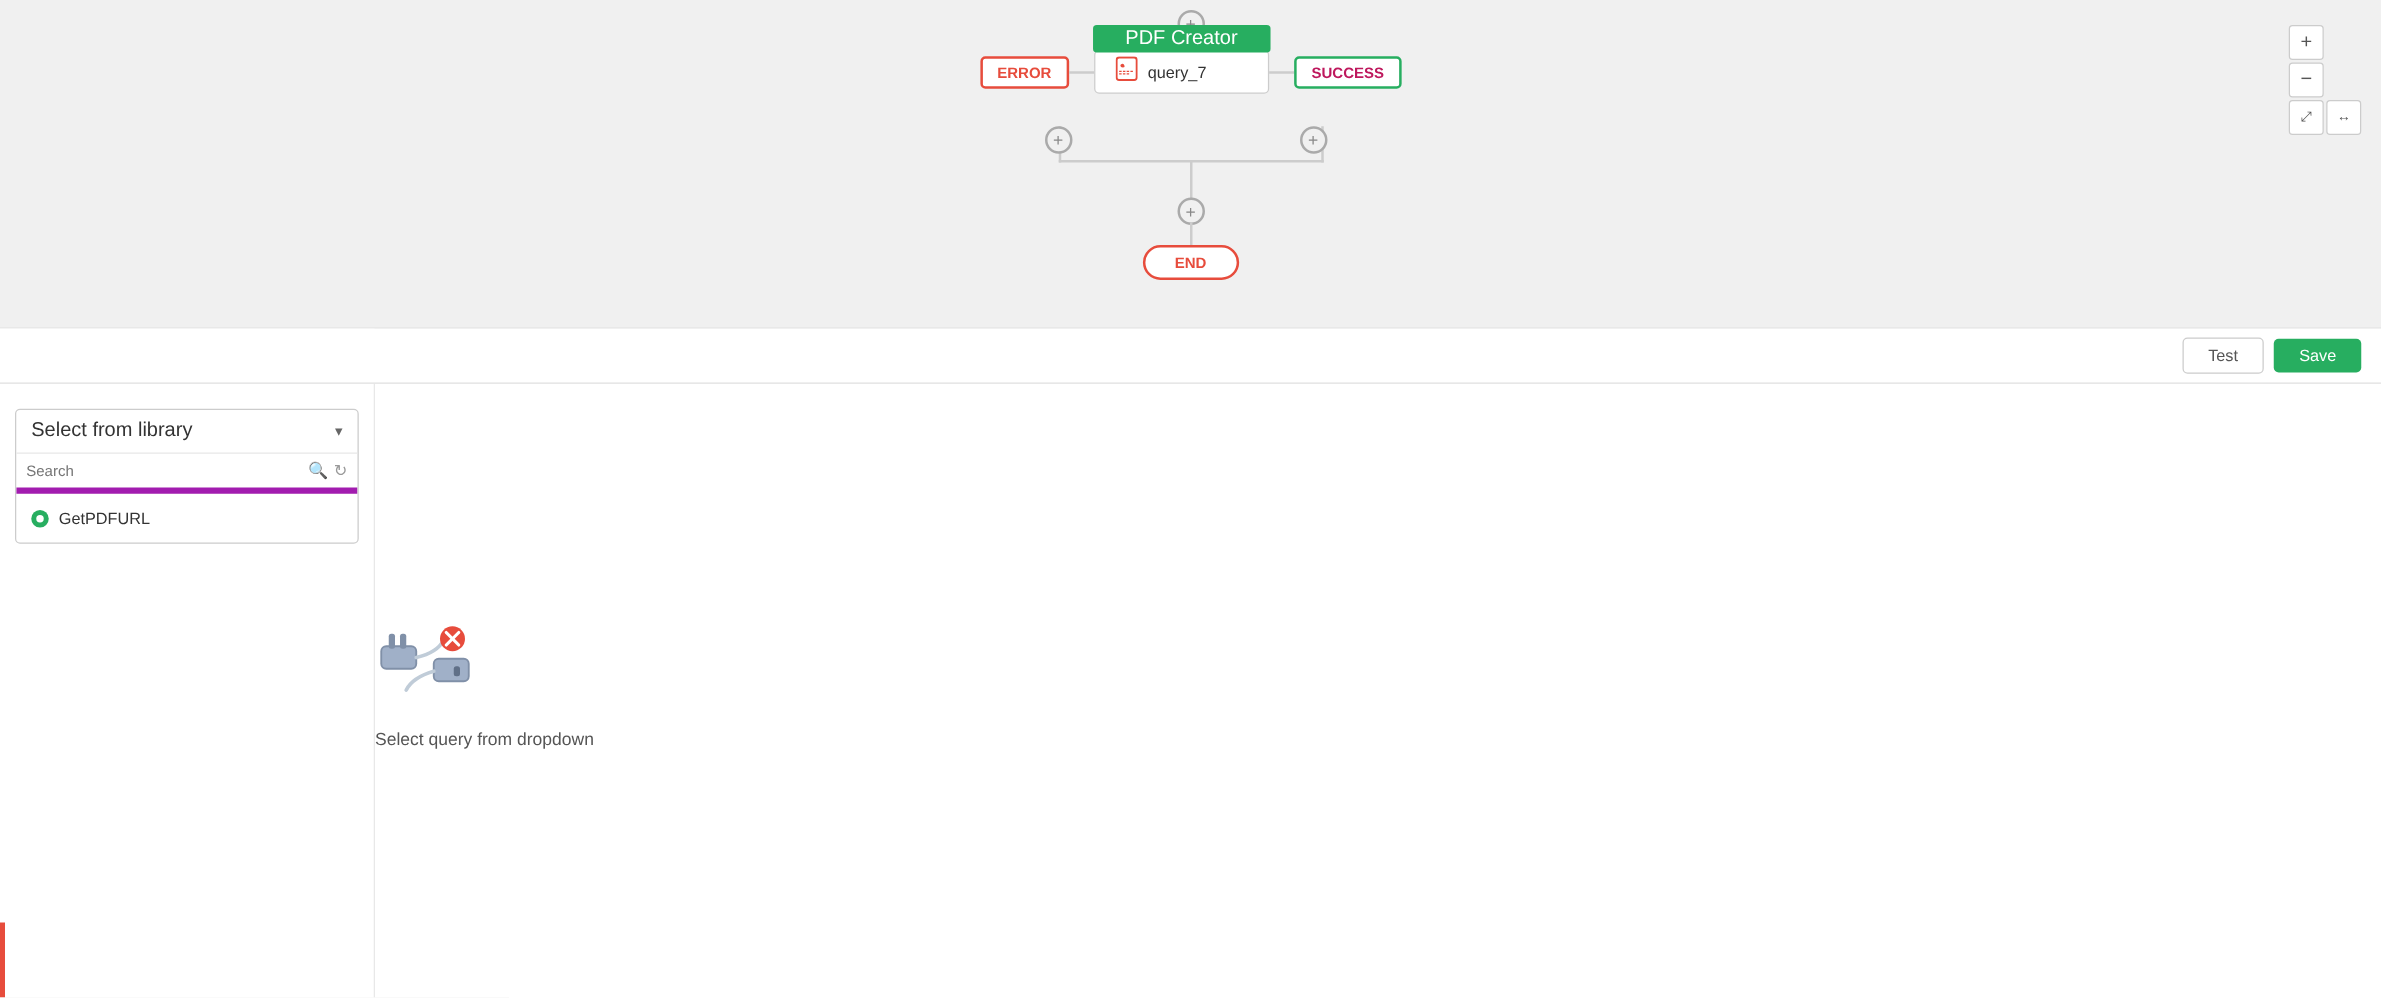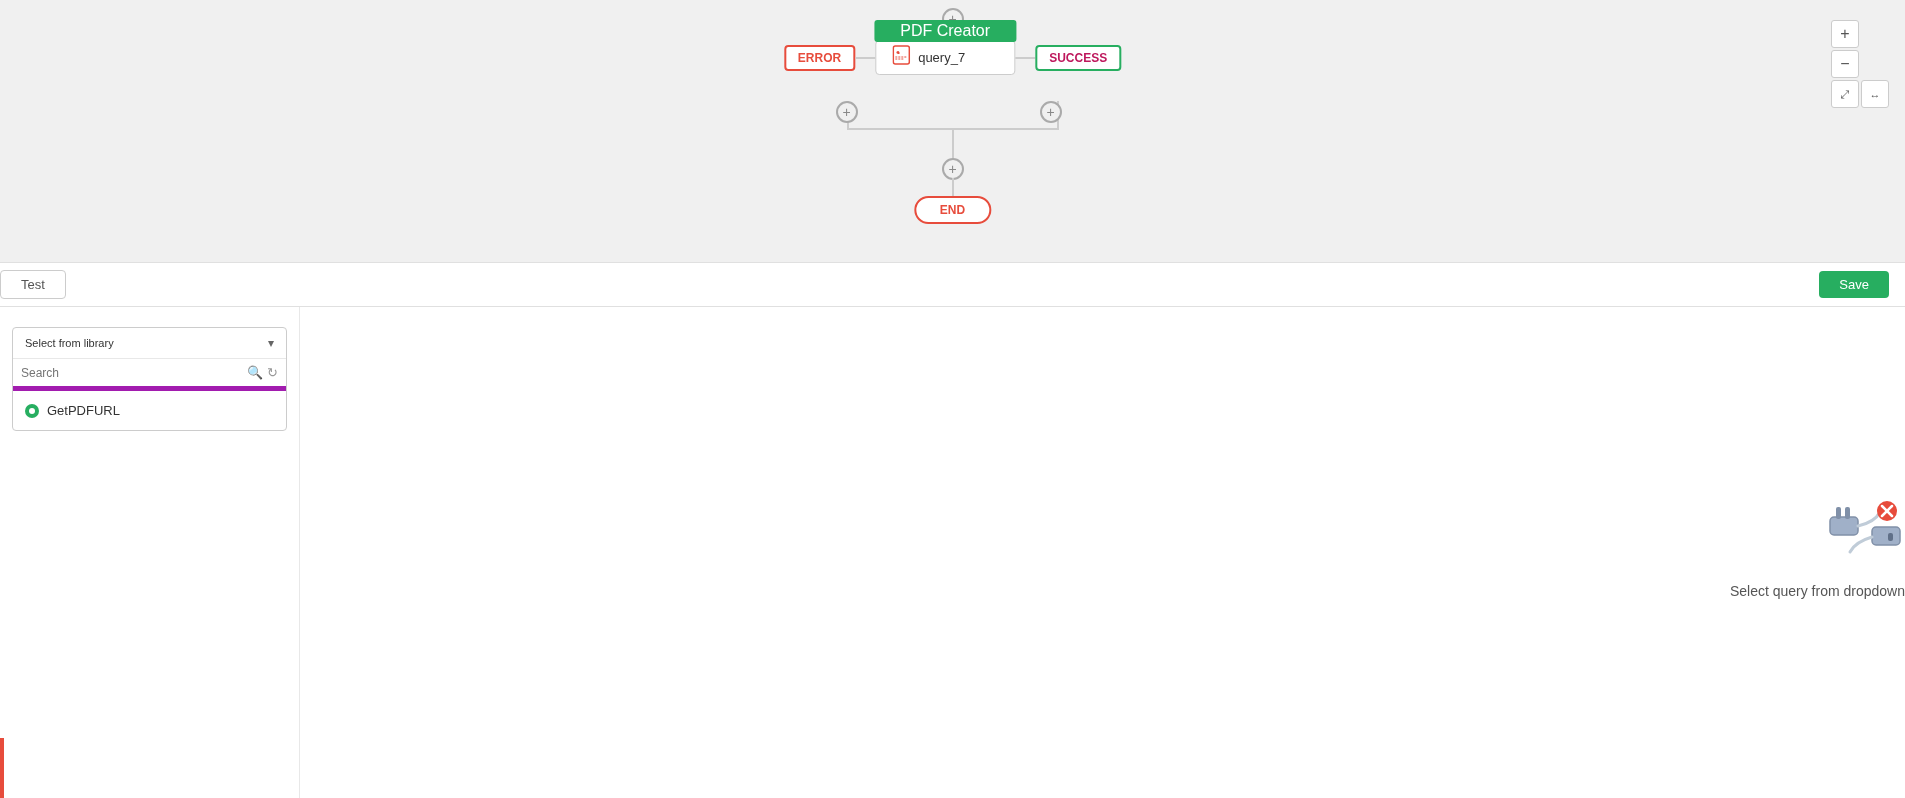--- a/index.html
+++ b/index.html
@@ -216,21 +216,21 @@
     .top-bar {
       position: absolute;
       top: 0;
       right: 0;
       left: 0;
       height: 44px;
       background: white;
       border-bottom: 1px solid #e0e0e0;
       display: flex;
       align-items: center;
-      justify-content: space-between;
+      justify-content: flex-end;
       padding-right: 16px;
       gap: 8px;
     }
 
     .btn-test {
       padding: 6px 20px;
       border: 1px solid #ccc;
       border-radius: 4px;
       background: white;
       color: #555;
@@ -273,21 +273,21 @@
     .dropdown-header {
       display: flex;
       align-items: center;
       justify-content: space-between;
       padding: 8px 12px;
       border-bottom: 1px solid #e8e8e8;
       cursor: pointer;
     }
 
     .dropdown-header-text {
-      font-size: 11px;
+      font-size: 16px;
       color: #333;
     }
 
     .chevron-icon {
       color: #666;
       font-size: 12px;
     }
 
     .search-box {
       display: flex;
@@ -335,21 +335,21 @@
       height: 6px;
       border-radius: 50%;
       background: white;
     }
 
     
     .main-content {
       flex: 1;
       display: flex;
       flex-direction: column;
-      align-items: flex-end;
+      align-items: flex-start;
       justify-content: center;
       padding-top: 24px;
     }
 
     .disconnected-icon {
       width: 80px;
       height: 80px;
       margin-bottom: 16px;
       position: relative;
     }

